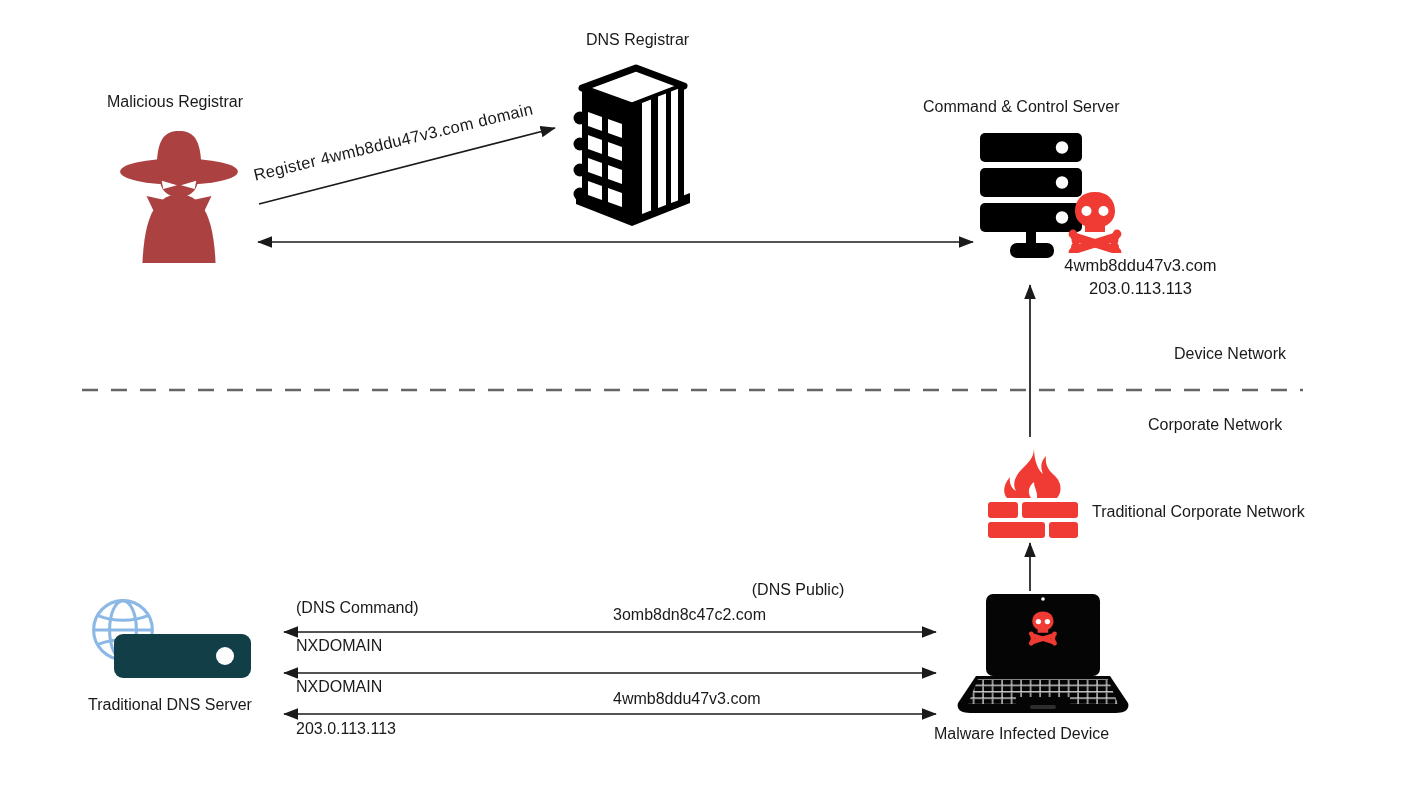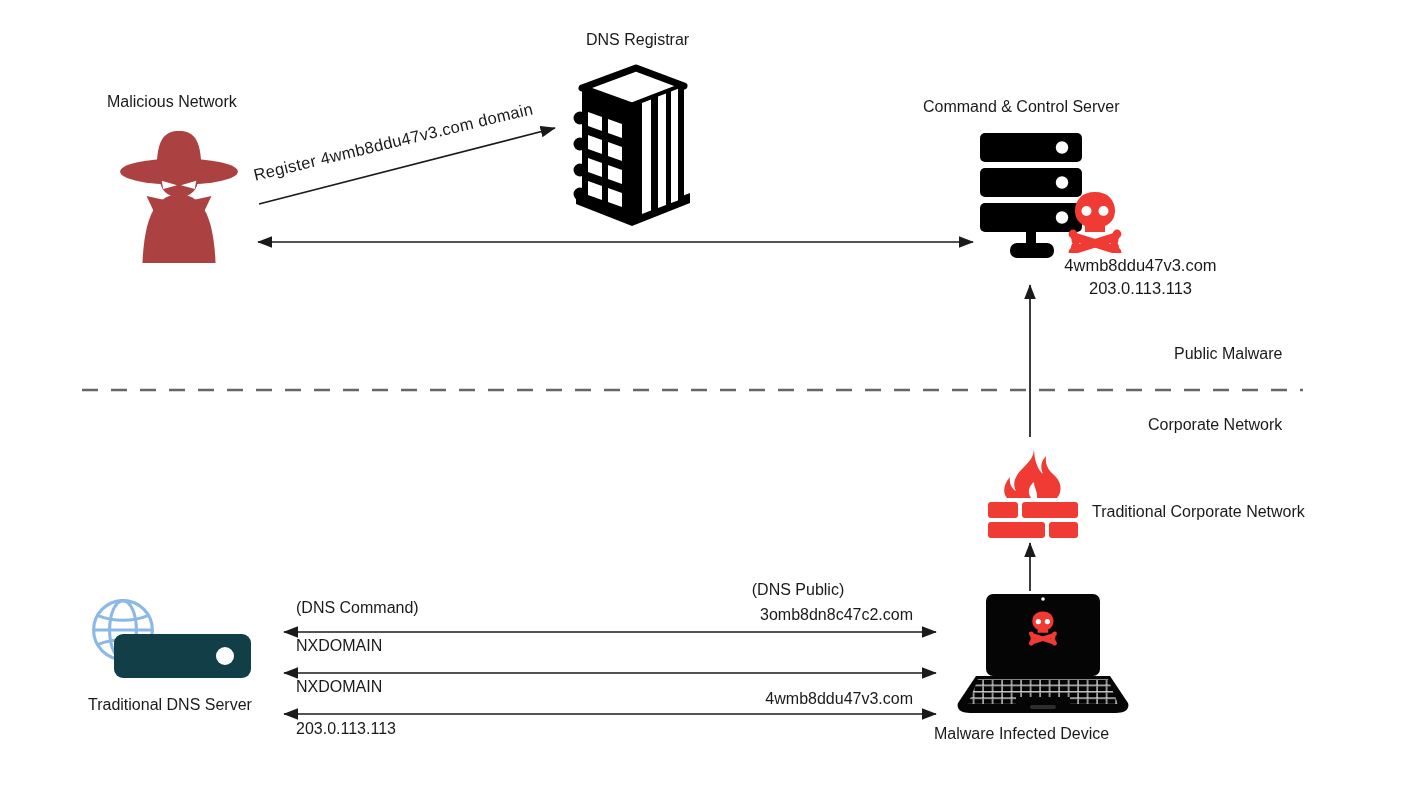--- a/index.html
+++ b/index.html
@@ -5,21 +5,21 @@
   html,body{margin:0;padding:0;background:#fff;}
   .canvas{
     position:relative;width:1407px;height:791px;background:#ffffff;
     font-family:"Liberation Sans",sans-serif;overflow:hidden;
   }
   .lbl{
     position:absolute;font-size:16px;color:#1a1a1a;
     white-space:nowrap;line-height:1.2;
   }
   .lbl.center{text-align:center;}
-  .lbl.right{text-align:right;}
+  .lbl.right{text-align:left;}
   .icon{position:absolute;}
   .overlay{position:absolute;left:0;top:0;width:1407px;height:791px;}
   .rot{
     transform:rotate(-13.5deg);transform-origin:left center;
     font-size:16.5px;letter-spacing:.3px;
   }
 </style>
 </head>
 <body>
 
@@ -173,33 +173,33 @@
       <path d="M8,18 C22,24 42,24 56,18"></path>
       <path d="M8,46 C22,40 42,40 56,46"></path>
     </g>
   </svg>
 
   <svg class="icon" style="left:114px;top:634px;width:137px;height:45px" viewBox="0 0 137 45">
     <rect x="0" y="0" width="137" height="44" rx="9" fill="#123E48"></rect>
     <circle cx="111" cy="22" r="9" fill="#ffffff"></circle>
   </svg>
 
-  <div class="lbl" style="left:107px;top:92px">Malicious Network</div>
+  <div class="lbl" style="left:107px;top:92px">Malicious Registrar</div>
 
   <div class="lbl" style="left:586px;top:30px">DNS Registrar</div>
 
   <div class="lbl rot" style="left:254px;top:166px">Register 4wmb8ddu47v3.com domain</div>
 
   <div class="lbl" style="left:923px;top:97px">Command &amp; Control Server</div>
 
   <div class="lbl center" style="left:1048px;top:256px;width:185px;font-size:16.5px">4wmb8ddu47v3.com</div>
 
   <div class="lbl center" style="left:1048px;top:279px;width:185px;font-size:16.5px">203.0.113.113</div>
 
-  <div class="lbl" style="left:1174px;top:344px">Public Malware</div>
+  <div class="lbl" style="left:1174px;top:344px">Device Network</div>
 
   <div class="lbl" style="left:1148px;top:415px">Corporate Network</div>
 
   <div class="lbl" style="left:1092px;top:502px">Traditional Corporate Network</div>
 
   <div class="lbl" style="left:934px;top:724px">Malware Infected Device</div>
 
   <div class="lbl" style="left:88px;top:695px">Traditional DNS Server</div>
 
   <div class="lbl" style="left:296px;top:598px">(DNS Command)</div>

